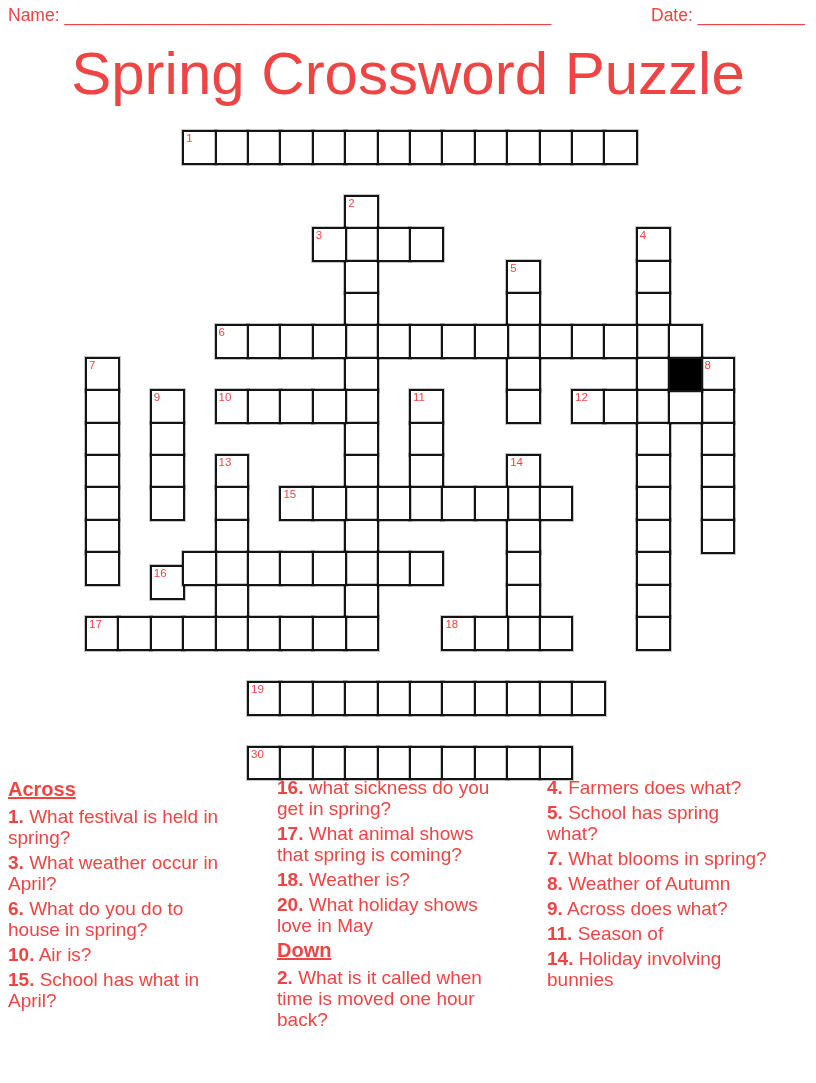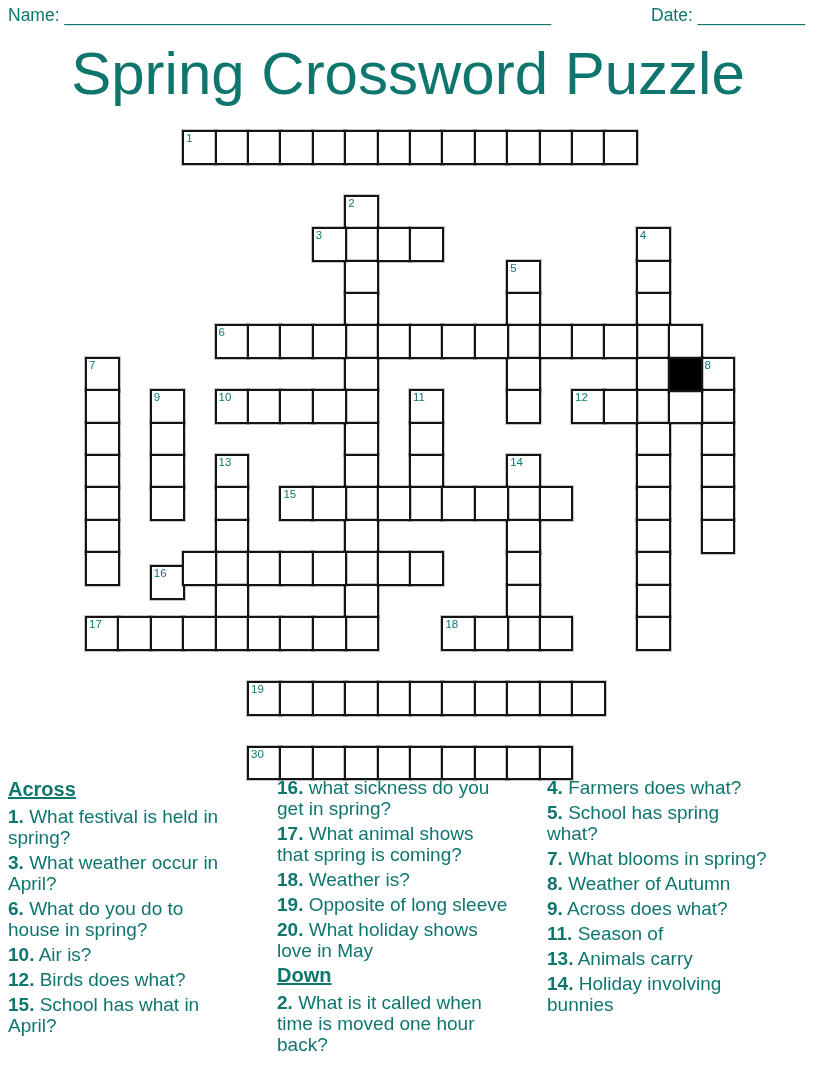--- a/index.html
+++ b/index.html
@@ -1,17 +1,17 @@
 <!DOCTYPE html>
 <html><head>
 <meta charset="utf-8">
 <style>
   html,body{margin:0;padding:0;background:#fff;}
   .page{position:relative;width:816px;height:1083px;background:#ffffff;
-        font-family:"Liberation Sans",sans-serif;color:#0f766e;overflow:hidden;}
+        font-family:"Liberation Sans",sans-serif;color:#ef4444;overflow:hidden;}
   .header-line{position:absolute;top:5px;font-size:17.5px;white-space:nowrap;}
   .header-name{left:8px;}
   .header-date{left:651px;}
   .header-line .fill{margin-left:5px;letter-spacing:0;}
   .title{position:absolute;top:44px;left:0;width:100%;text-align:center;
          font-size:60px;line-height:1;font-weight:normal;}
   .grid{position:absolute;left:85px;top:130px;width:651px;height:651px;}
   .cell{position:absolute;box-sizing:border-box;border:2.5px solid #141414;
         background:#fff;box-shadow:0 0 0 1px rgba(0,0,0,0.22);}
   .cell.black{background:#000;}
@@ -232,44 +232,41 @@
 
   <div class="clue-col clue-col-1">
       <div class="clue-heading">Across</div>
       <div class="clue"><b class="clue-num">1.</b><span class="clue-text"> What festival is held in
 spring?</span></div>
       <div class="clue"><b class="clue-num">3.</b><span class="clue-text"> What weather occur in
 April?</span></div>
       <div class="clue"><b class="clue-num">6.</b><span class="clue-text"> What do you do to
 house in spring?</span></div>
       <div class="clue"><b class="clue-num">10.</b><span class="clue-text"> Air is?</span></div>
-      <div class="clue"><b class="clue-num">12.</b><span class="clue-text"> Birds does what?</span></div>
       <div class="clue"><b class="clue-num">15.</b><span class="clue-text"> School has what in
 April?</span></div>
     </div>
   <div class="clue-col clue-col-2">
       <div class="clue"><b class="clue-num">16.</b><span class="clue-text"> what sickness do you
 get in spring?</span></div>
       <div class="clue"><b class="clue-num">17.</b><span class="clue-text"> What animal shows
 that spring is coming?</span></div>
       <div class="clue"><b class="clue-num">18.</b><span class="clue-text"> Weather is?</span></div>
-      <div class="clue"><b class="clue-num">19.</b><span class="clue-text"> Opposite of long sleeve</span></div>
       <div class="clue"><b class="clue-num">20.</b><span class="clue-text"> What holiday shows
 love in May</span></div>
       <div class="clue-heading">Down</div>
       <div class="clue"><b class="clue-num">2.</b><span class="clue-text"> What is it called when
 time is moved one hour
 back?</span></div>
     </div>
   <div class="clue-col clue-col-3">
       <div class="clue"><b class="clue-num">4.</b><span class="clue-text"> Farmers does what?</span></div>
       <div class="clue"><b class="clue-num">5.</b><span class="clue-text"> School has spring
 what?</span></div>
       <div class="clue"><b class="clue-num">7.</b><span class="clue-text"> What blooms in spring?</span></div>
       <div class="clue"><b class="clue-num">8.</b><span class="clue-text"> Weather of Autumn</span></div>
       <div class="clue"><b class="clue-num">9.</b><span class="clue-text"> Across does what?</span></div>
       <div class="clue"><b class="clue-num">11.</b><span class="clue-text"> Season of</span></div>
-      <div class="clue"><b class="clue-num">13.</b><span class="clue-text"> Animals carry</span></div>
       <div class="clue"><b class="clue-num">14.</b><span class="clue-text"> Holiday involving
 bunnies</span></div>
     </div>
 
 </div>
 
 </body></html>

